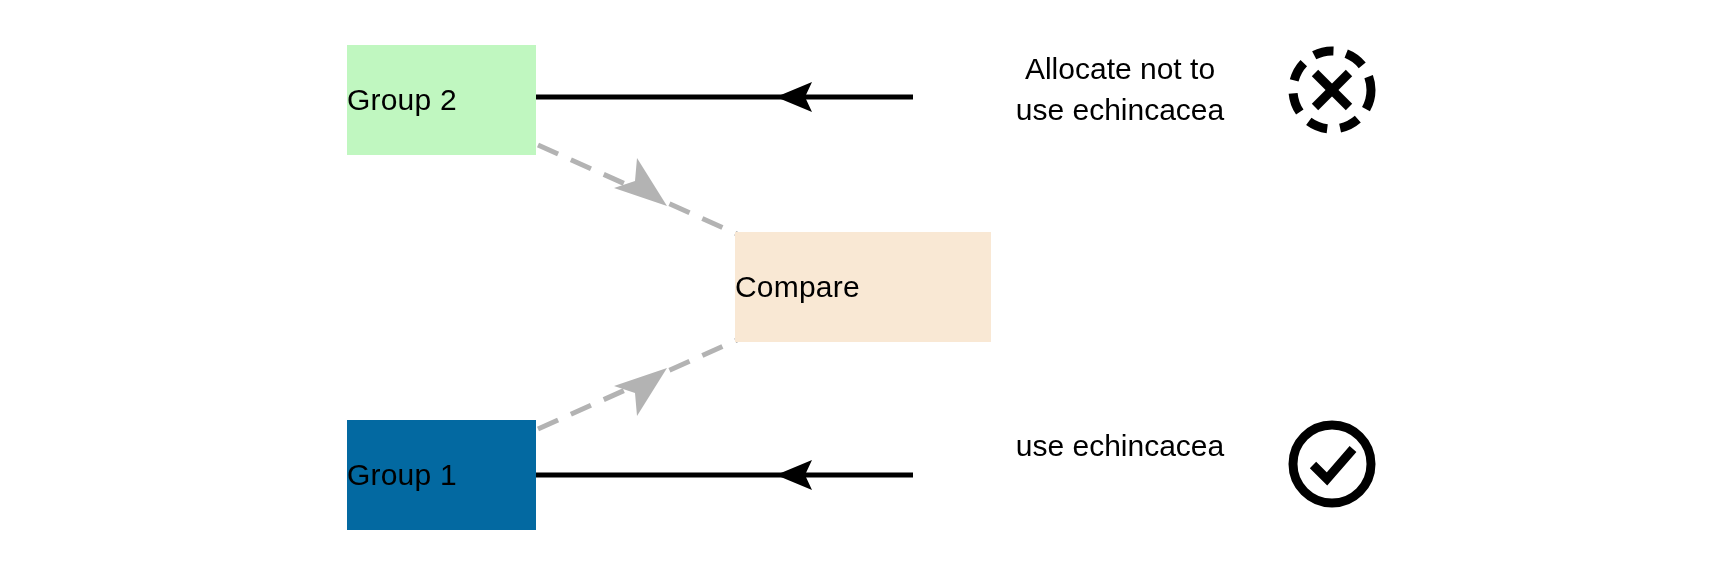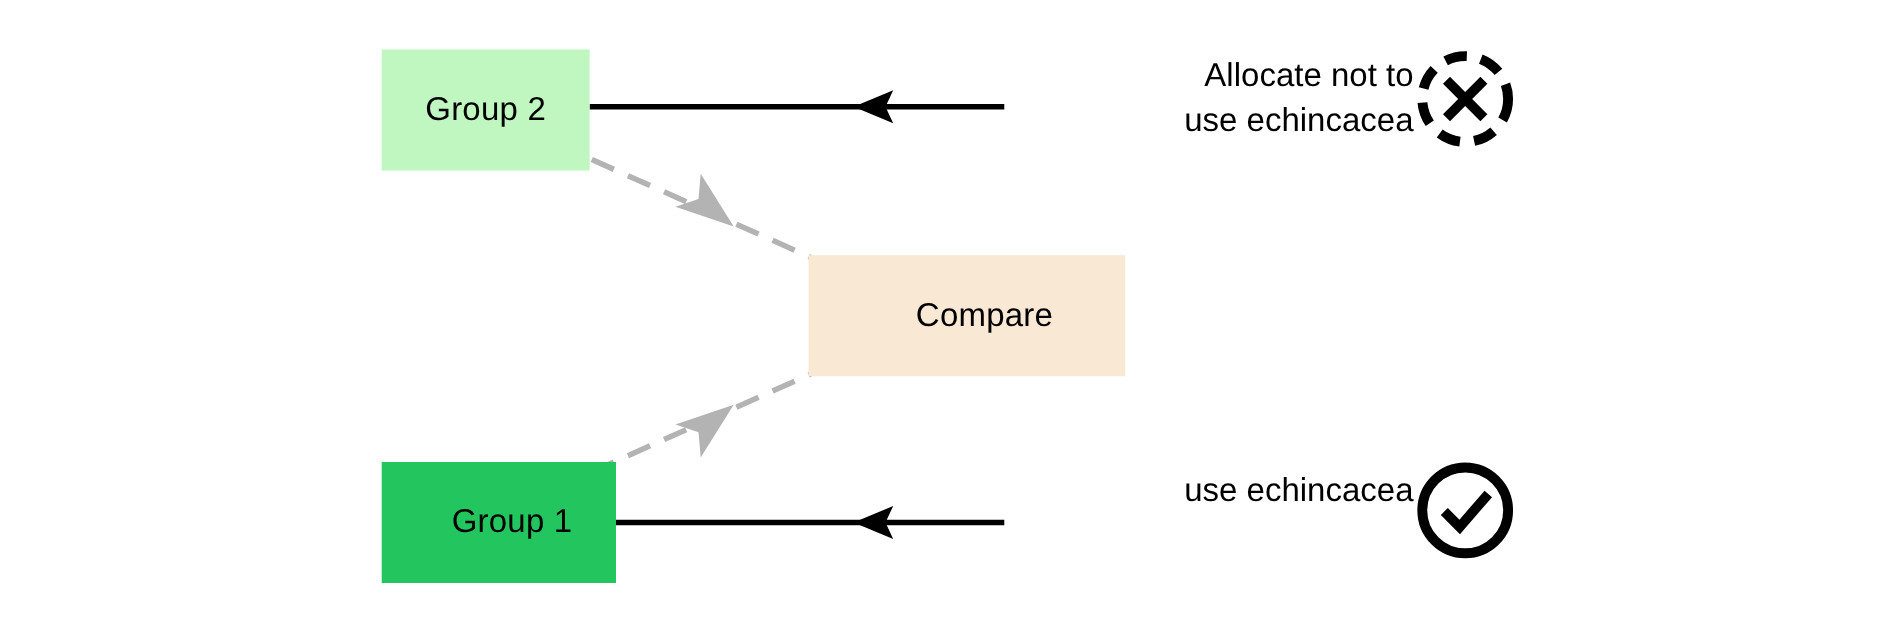--- a/index.html
+++ b/index.html
@@ -22,53 +22,50 @@
     position: absolute;
     left: 0;
     top: 0;
     width: 1728px;
     height: 576px;
   }
   .node-box {
     position: absolute;
     display: flex;
     align-items: center;
-    justify-content: center;
     font-size: 30px;
     line-height: 1.2;
     color: #000000;
     letter-spacing: 0.2px;
   }
   #node-group2 {
     left: 347px;
     top: 45px;
     width: 189px;
     height: 110px;
     background: #c0f7c0;
   }
   #node-group1 {
     left: 347px;
     top: 420px;
     width: 189px;
     height: 110px;
-    background: #22c55e;
-    padding-left: 24px;
+    background: #0369a1;
   }
   #node-compare {
     left: 735px;
     top: 232px;
     width: 256px;
     height: 110px;
     background: #f9e8d4;
-    padding-left: 32px;
   }
   .outcome-label {
     position: absolute;
     width: 330px;
-    text-align: right;
+    text-align: center;
     font-size: 30px;
     line-height: 41px;
     color: #000000;
   }
   #label-no-echinacea {
     left: 955px;
     top: 48px;
   }
   #label-yes-echinacea {
     left: 955px;

